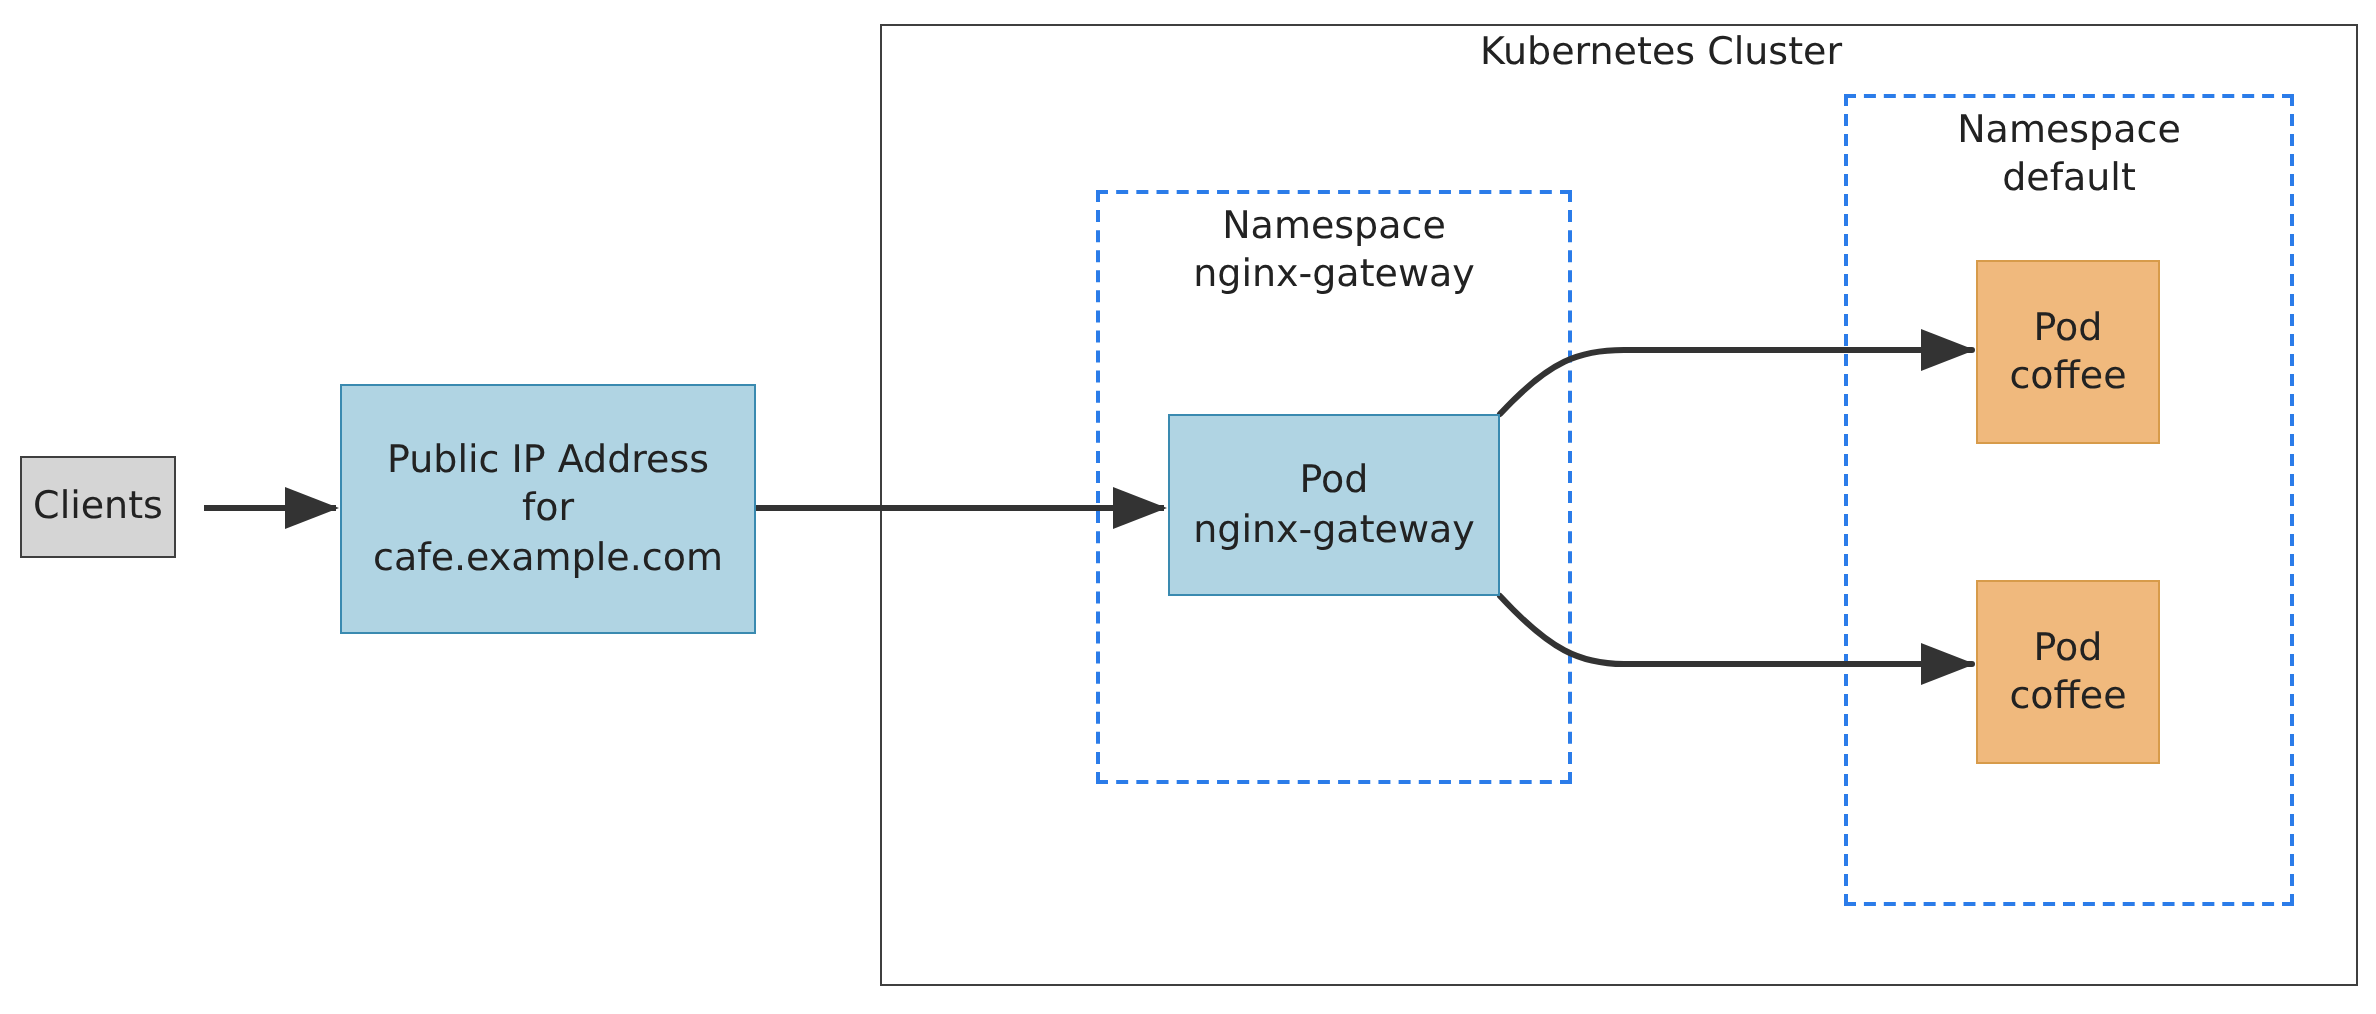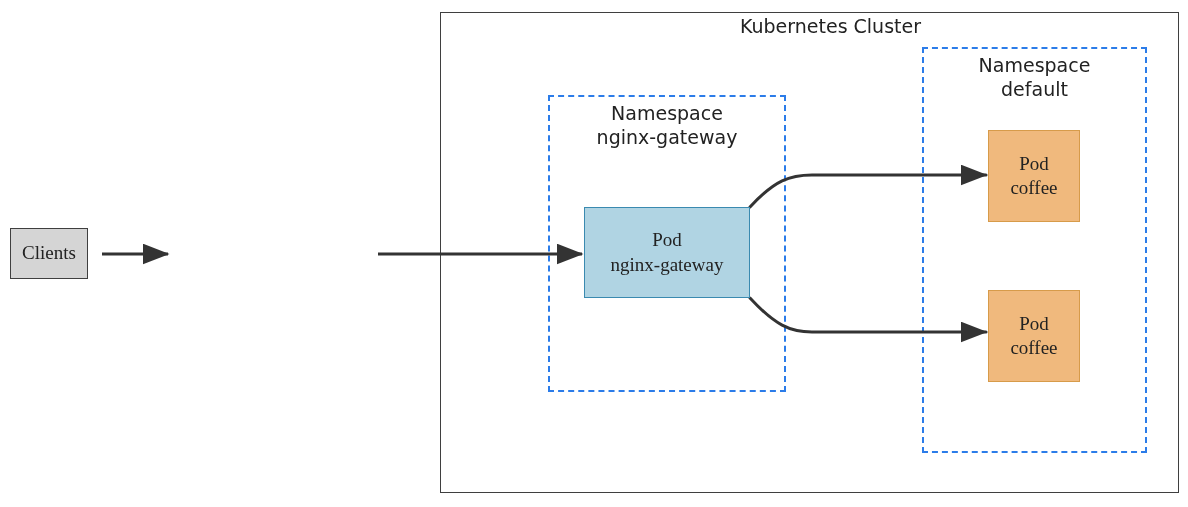--- a/index.html
+++ b/index.html
@@ -32,21 +32,20 @@
     flex-direction: column;
     align-items: center;
     justify-content: center;
     text-align: center;
     color: #222222;
     line-height: 1.27;
     white-space: pre-line;
   }
   .node-line {
     display: block;
-    font-family: Liberation Serif, serif;
   }
 
   
   #node-clients {
     left: 10px;
     top: 228px;
     width: 78px;
     height: 51px;
     background: #d5d5d5;
     border: 1.6px solid #3f3f3f;
@@ -182,20 +181,25 @@
 
     <path d="M 750 207 C 775 180, 790 175, 812 175 L 986 175" fill="none" stroke="#333333" stroke-width="3" stroke-linecap="round" marker-end="url(#arrowhead)"></path>
 
     <path d="M 750 298 C 775 325, 790 332, 812 332 L 986 332" fill="none" stroke="#333333" stroke-width="3" stroke-linecap="round" marker-end="url(#arrowhead)"></path>
   </svg>
 
   <div class="node" id="node-clients">
     <span class="node-line">Clients</span>
   </div>
 
+  <div class="node" id="node-public-ip">
+    <span class="node-line">Public IP Address</span>
+    <span class="node-line">for</span>
+    <span class="node-line">cafe.example.com</span>
+  </div>
 
   <div class="node" id="node-pod-gateway">
     <span class="node-line">Pod</span>
     <span class="node-line">nginx-gateway</span>
   </div>
 
   <div class="node pod-coffee" id="node-pod-coffee-1">
     <span class="node-line">Pod</span>
     <span class="node-line">coffee</span>
   </div>

